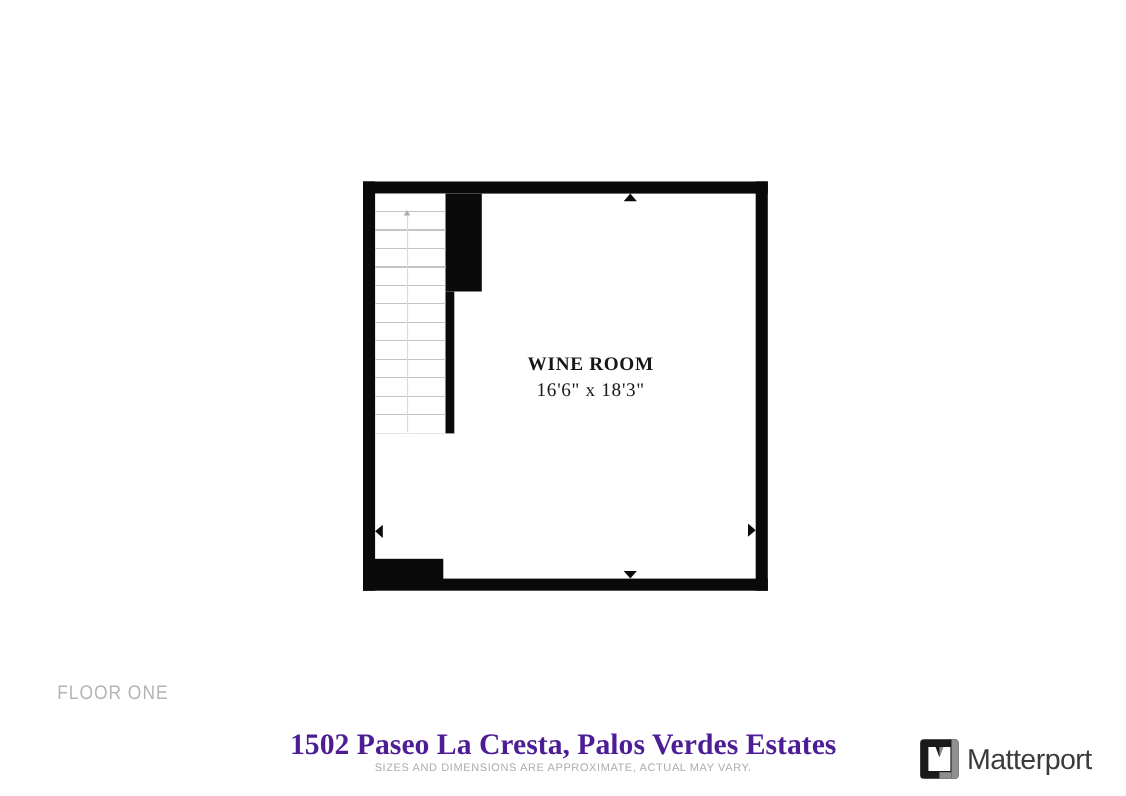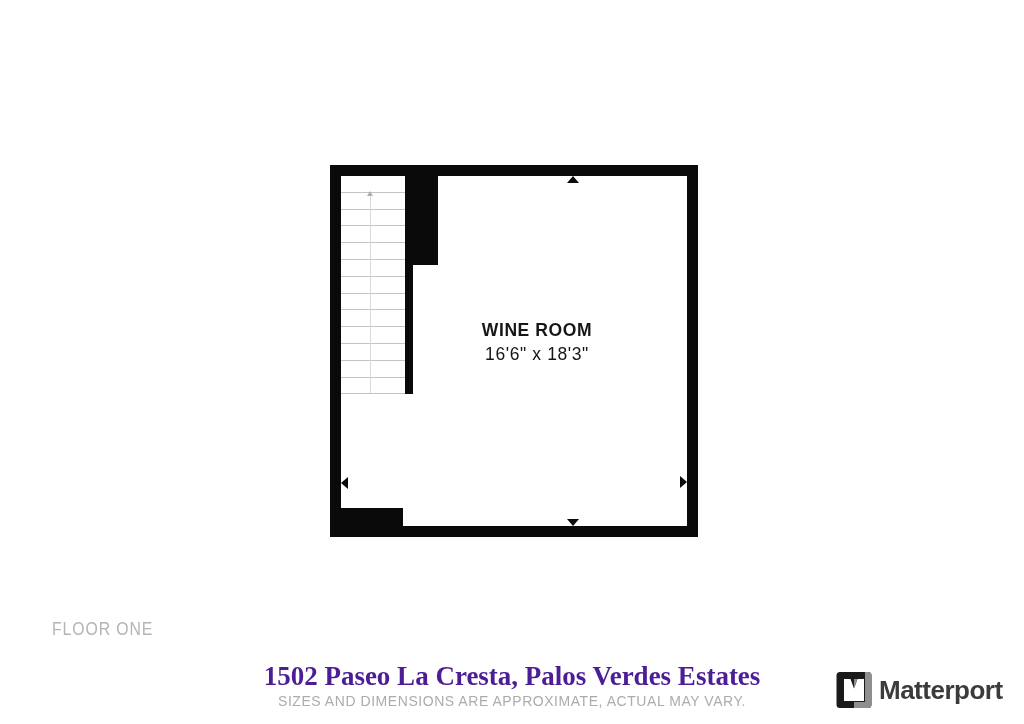--- a/index.html
+++ b/index.html
@@ -16,20 +16,21 @@
     overflow: hidden;
   }
 
   
   #plan {
     position: absolute;
     left: 330px;
     top: 165px;
     width: 298px;
     height: 372px;
+    font-family: Liberation Serif, serif;
   }
   .wall { position: absolute; background: #0a0a0a; }
   #wall-top    { left: 0;     top: 0;     width: 368px; height: 11px; }
   #wall-bottom { left: 0;     top: 361px; width: 368px; height: 11px; }
   #wall-left   { left: 0;     top: 0;     width: 11px;  height: 372px; }
   #wall-right  { left: 357px; top: 0;     width: 11px;  height: 372px; }
   #stair-block { left: 75px;  top: 11px;  width: 33px;  height: 89px; }
   #stair-thin-wall { left: 75px; top: 100px; width: 8px; height: 129px; }
   #entry-block { left: 0;     top: 343px; width: 73px;  height: 24px; }
 
@@ -121,36 +122,36 @@
     font-family: "Liberation Serif", serif;
     font-weight: 700;
     font-size: 27px;
     color: #4c1d95;
     white-space: nowrap;
   }
   #disclaimer {
     position: absolute;
     left: 0; right: 0; top: 693px;
     text-align: center;
-    font-size: 14px;
+    font-size: 10px;
     color: #acacac;
     letter-spacing: 0.55px;
     white-space: nowrap;
   }
   #brand {
     position: absolute;
     left: 836px; top: 671px;
     height: 38px;
     display: flex;
     align-items: center;
   }
   #brand-wordmark {
     margin-left: 7px;
     font-size: 26px;
-    font-weight: 700;
+    font-weight: 400;
     color: #3b3b3b;
     letter-spacing: -0.5px;
     white-space: nowrap;
   }
 </style>
 </head>
 <body>
 
 <div id="canvas">
 

